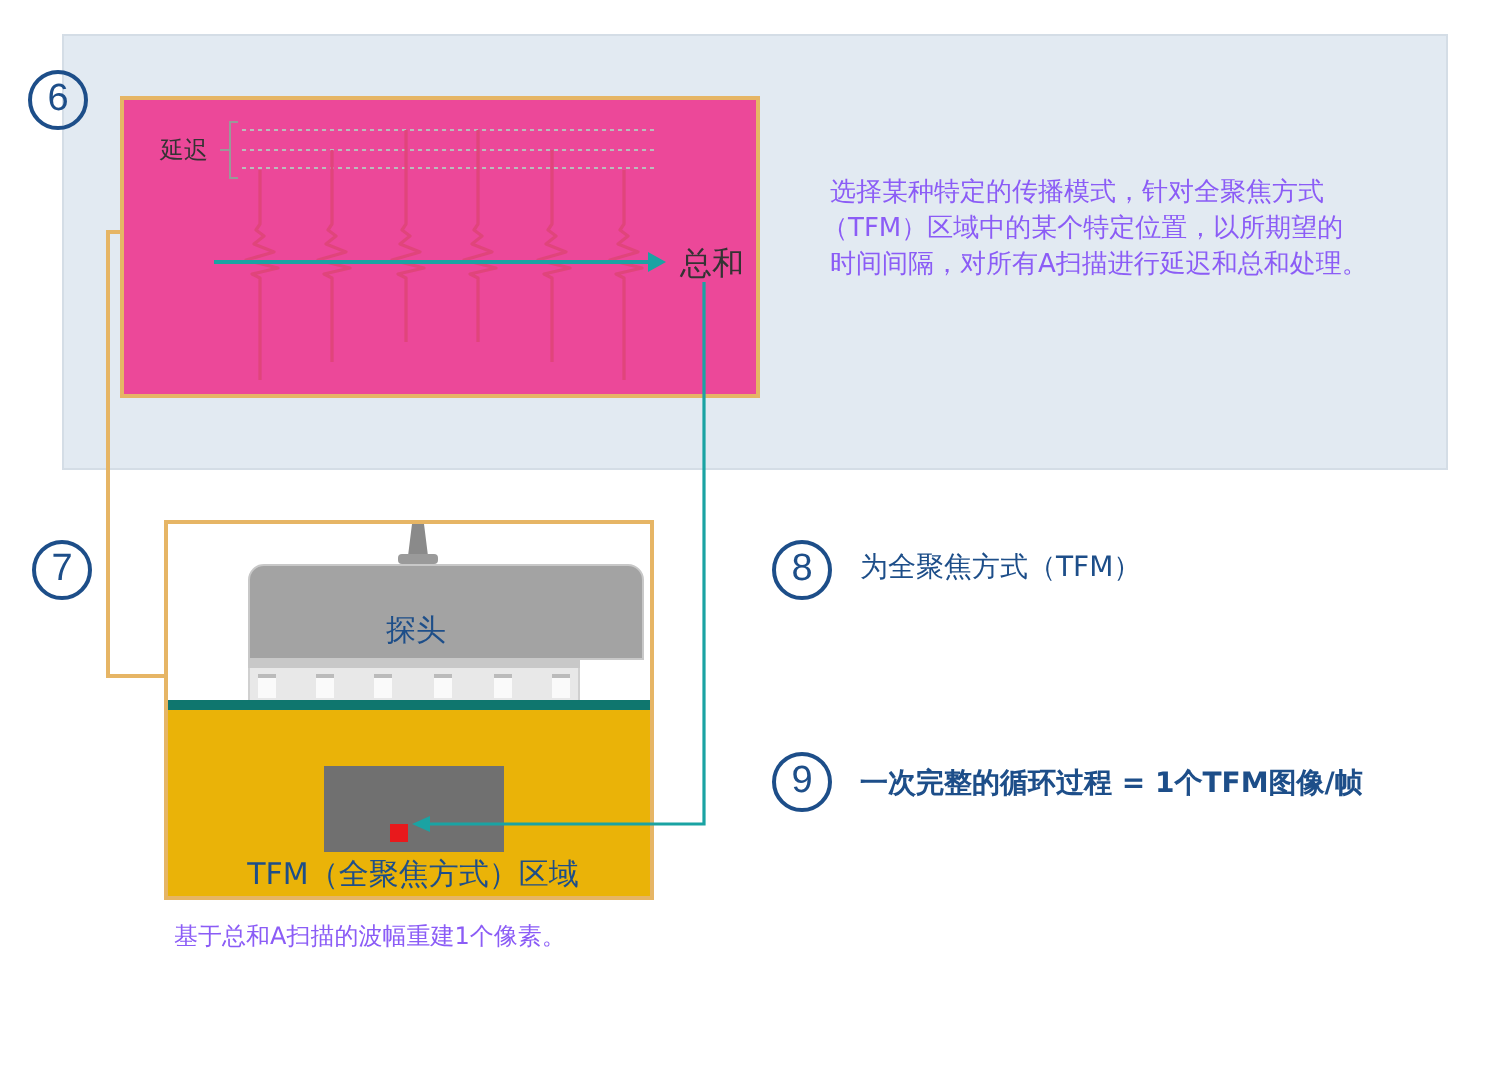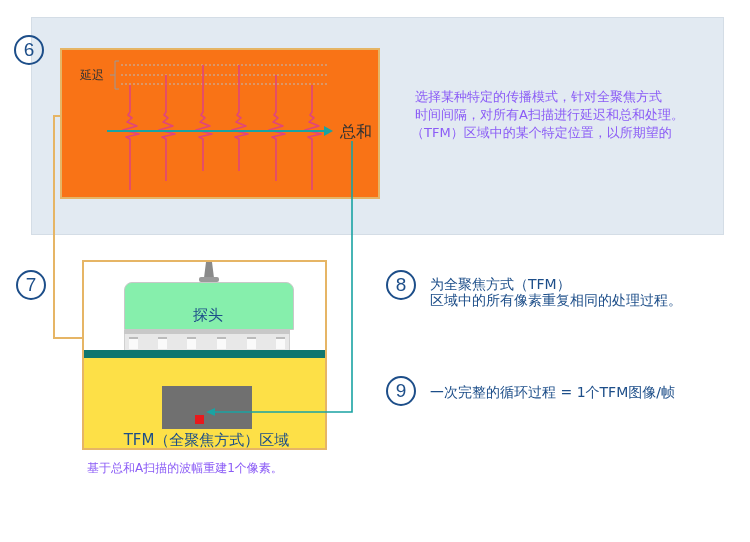--- a/index.html
+++ b/index.html
@@ -3,21 +3,21 @@
 <meta charset="utf-8">
 <style>
   html, body { margin:0; padding:0; }
   body { width:750px; height:542px; background:#ffffff; position:relative; overflow:hidden;
          font-family:"DejaVu Sans", sans-serif; }
   .abs { position:absolute; }
   #top-panel { left:31px; top:17px; width:693px; height:218px; background:#e2eaf2; border:1px solid #d4dde6; box-sizing:border-box; }
   .num-circle { position:absolute; width:30px; height:30px; border:2px solid #1d4e89; border-radius:50%;
                 box-sizing:border-box; color:#1d4e89; font-size:19px; line-height:26px; text-align:center;
                 background:transparent; font-family:"Liberation Sans", sans-serif; }
-  #box6 { left:60px; top:48px; width:320px; height:151px; background:#f97316; border:2px solid #e6b565; box-sizing:border-box; }
+  #box6 { left:60px; top:48px; width:320px; height:151px; background:#ec4899; border:2px solid #e6b565; box-sizing:border-box; }
   #box7 { left:82px; top:260px; width:245px; height:190px; background:#fff; border:2px solid #e6b565; box-sizing:border-box; overflow:hidden; }
   .desc-text { color:#8b5cf6; font-size:13px; line-height:18px; }
   .blue-text { color:#1d4e89; font-size:14px; line-height:17px; }
   svg { position:absolute; left:0; top:0; }
 </style>
 </head>
 <body>
 
 <div id="top-panel" class="abs"></div>
 
@@ -54,50 +54,49 @@
 
   <line x1="107" y1="131" x2="325" y2="131" stroke="#1aa3a3" stroke-width="2"></line>
   <polygon points="324,126 333,131 324,136" fill="#1aa3a3"></polygon>
 
   <polyline points="352,141 352,412 214,412" fill="none" stroke="#1aa3a3" stroke-width="1.6"></polyline>
   <polygon points="206,412 215,408 215,416" fill="#1aa3a3"></polygon>
 </svg>
 
 <div class="abs desc-text" style="left:415px; top:88px; width:300px;">
   <div>选择某种特定的传播模式，针对全聚焦方式</div>
+  <div style="margin-left:-4px;">（TFM）区域中的某个特定位置，以所期望的</div>
   <div>时间间隔，对所有A扫描进行延迟和总和处理。</div>
-  <div style="margin-left:-4px;">（TFM）区域中的某个特定位置，以所期望的</div>
 </div>
 
 <div id="box7" class="abs">
 
   <div class="abs" style="left:120px; top:0; width:10px; height:16px; background:#8a8a8a; clip-path:polygon(20% 0,80% 0,100% 100%,0 100%);"></div>
   <div class="abs" style="left:115px; top:15px; width:20px; height:5px; background:#9a9a9a; border-radius:2px;"></div>
 
-  <div class="abs" style="left:40px; top:20px; width:170px; height:48px; background:#86efac; border:1px solid #c8c8c8; border-radius:8px 8px 0 0; box-sizing:border-box;">
+  <div class="abs" style="left:40px; top:20px; width:198px; height:48px; background:#a3a3a3; border:1px solid #c8c8c8; border-radius:8px 8px 0 0; box-sizing:border-box;">
     <span class="abs blue-text" style="left:0; width:166px; text-align:center; top:24px; font-size:15px;">探头</span>
   </div>
   <div class="abs" style="left:40px; top:68px; width:166px; height:4px; background:#c8c8c8;"></div>
 
   <div class="abs" style="left:40px; top:72px; width:166px; height:16px; background:#e8e8e8; border-left:1px solid #d0d0d0; border-right:1px solid #d0d0d0; box-sizing:border-box;">
     <div class="abs" style="left:4px; top:3px; width:9px; height:12px; background:#fafafa; border-top:2px solid #bbb; box-sizing:border-box;"></div>
     <div class="abs" style="left:33px; top:3px; width:9px; height:12px; background:#fafafa; border-top:2px solid #bbb; box-sizing:border-box;"></div>
     <div class="abs" style="left:62px; top:3px; width:9px; height:12px; background:#fafafa; border-top:2px solid #bbb; box-sizing:border-box;"></div>
     <div class="abs" style="left:92px; top:3px; width:9px; height:12px; background:#fafafa; border-top:2px solid #bbb; box-sizing:border-box;"></div>
     <div class="abs" style="left:122px; top:3px; width:9px; height:12px; background:#fafafa; border-top:2px solid #bbb; box-sizing:border-box;"></div>
     <div class="abs" style="left:151px; top:3px; width:9px; height:12px; background:#fafafa; border-top:2px solid #bbb; box-sizing:border-box;"></div>
   </div>
 
-  <div class="abs" style="left:0; top:88px; width:245px; height:102px; background:#fde047; border-top:8px solid #0f766e; box-sizing:border-box;">
+  <div class="abs" style="left:0; top:88px; width:245px; height:102px; background:#eab308; border-top:5px solid #0f766e; box-sizing:border-box;">
     <div class="abs" style="left:78px; top:28px; width:90px; height:43px; background:#707070;"></div>
     <div class="abs" style="left:111px; top:57px; width:9px; height:9px; background:#e8191c;"></div>
     <span class="abs blue-text" style="left:0; width:245px; text-align:center; top:74px; font-size:15px;">TFM（全聚焦方式）区域</span>
   </div>
 </div>
 
 <div class="abs desc-text" style="left:87px; top:459px; font-size:12px;text-align:right;">基于总和A扫描的波幅重建1个像素。</div>
 
 <div class="abs blue-text" style="left:430px; top:276px; font-size:14px; line-height:16px;">
   <div>为全聚焦方式（TFM）</div>
-  <div>区域中的所有像素重复相同的处理过程。</div>
 </div>
 
-<div class="abs blue-text" style="left:430px; top:384px; font-size:14px;">一次完整的循环过程 = 1个TFM图像/帧</div>
+<div class="abs blue-text" style="left:430px; top:384px; font-size:14px;font-weight:bold;">一次完整的循环过程 = 1个TFM图像/帧</div>
 
 </body></html>

